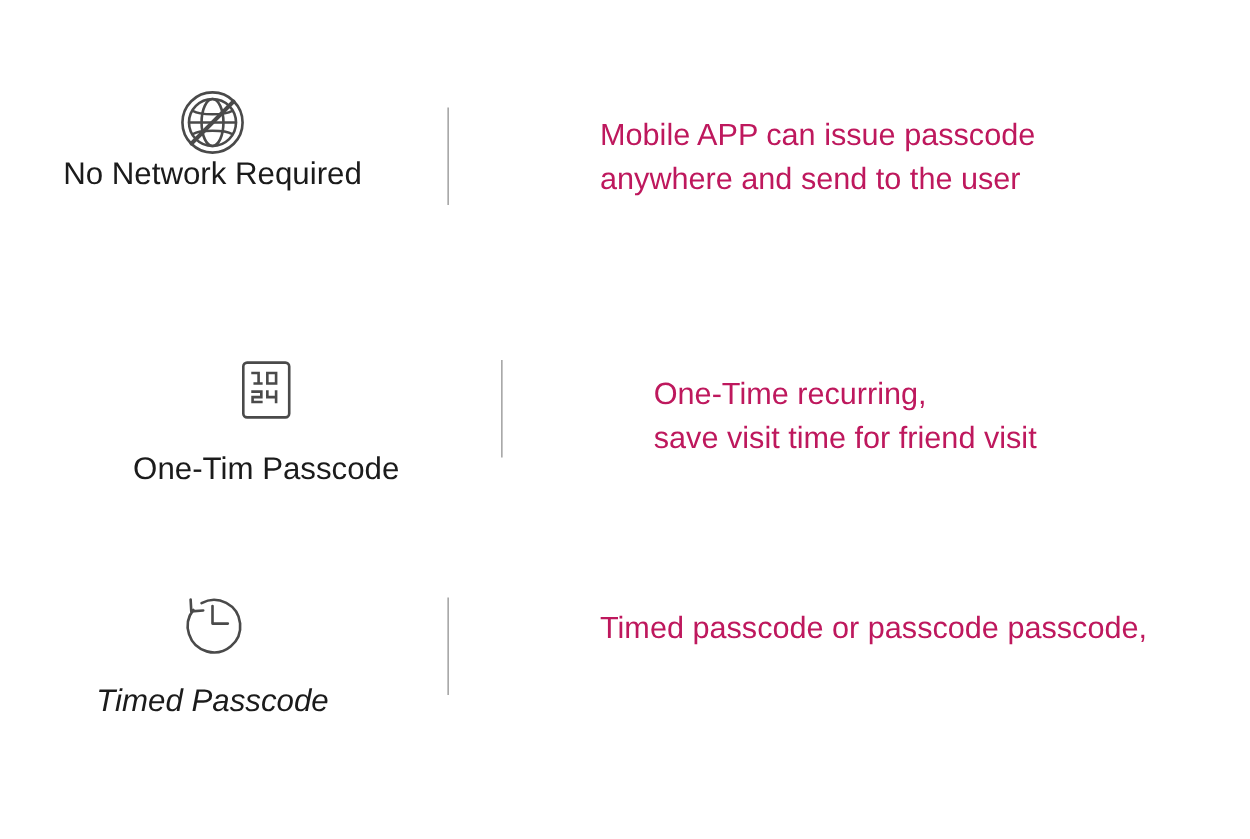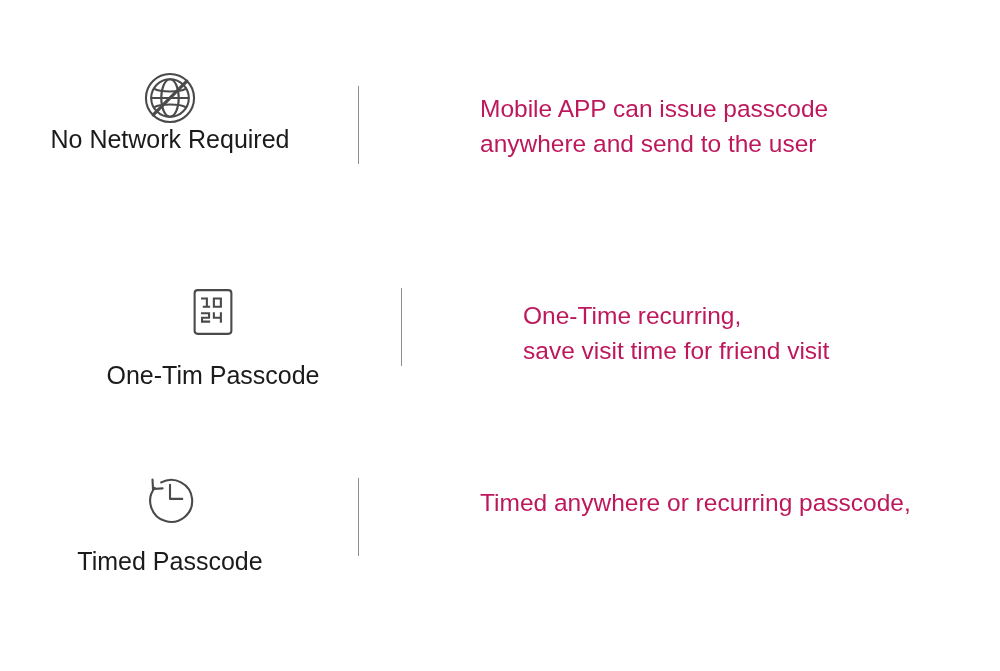--- a/index.html
+++ b/index.html
@@ -92,21 +92,21 @@
   #row-0 .feature-right { padding-top: 31px; }
   #row-1 .feature-left  { padding-top: 22px; padding-left: 43px; }
   #row-1 .feature-right { padding-top: 36px; }
   #row-2 .feature-left  { padding-top: 15px; }
   #row-2 .feature-right { padding-top: 30px; }
 
   #row-1 .feature-divider-cell { padding-top: 26px; }
   #row-2 .feature-divider-cell { padding-top: 23px; }
 
   #row-1 .feature-label { margin-top: 22px; }
-  #row-2 .feature-label { margin-top: 22px; }
+  #row-2 .feature-label { margin-top: 22px; font-style: italic; }
 </style>
 </head>
 <body>
 
 <div class="feature-list">
 
   <div class="feature-row" id="row-0">
 
     <div class="feature-left">
       <span class="feature-icon">
@@ -173,17 +173,17 @@
         </svg>
       </span>
       <div class="feature-label">Timed Passcode</div>
     </div>
 
     <div class="feature-divider-cell">
       <div class="feature-divider"></div>
     </div>
 
     <div class="feature-right">
-      <div class="feature-desc-line">Timed anywhere or recurring passcode,</div>
+      <div class="feature-desc-line">Timed passcode or passcode passcode,</div>
     </div>
   </div>
 
 </div>
 
 </body></html>

